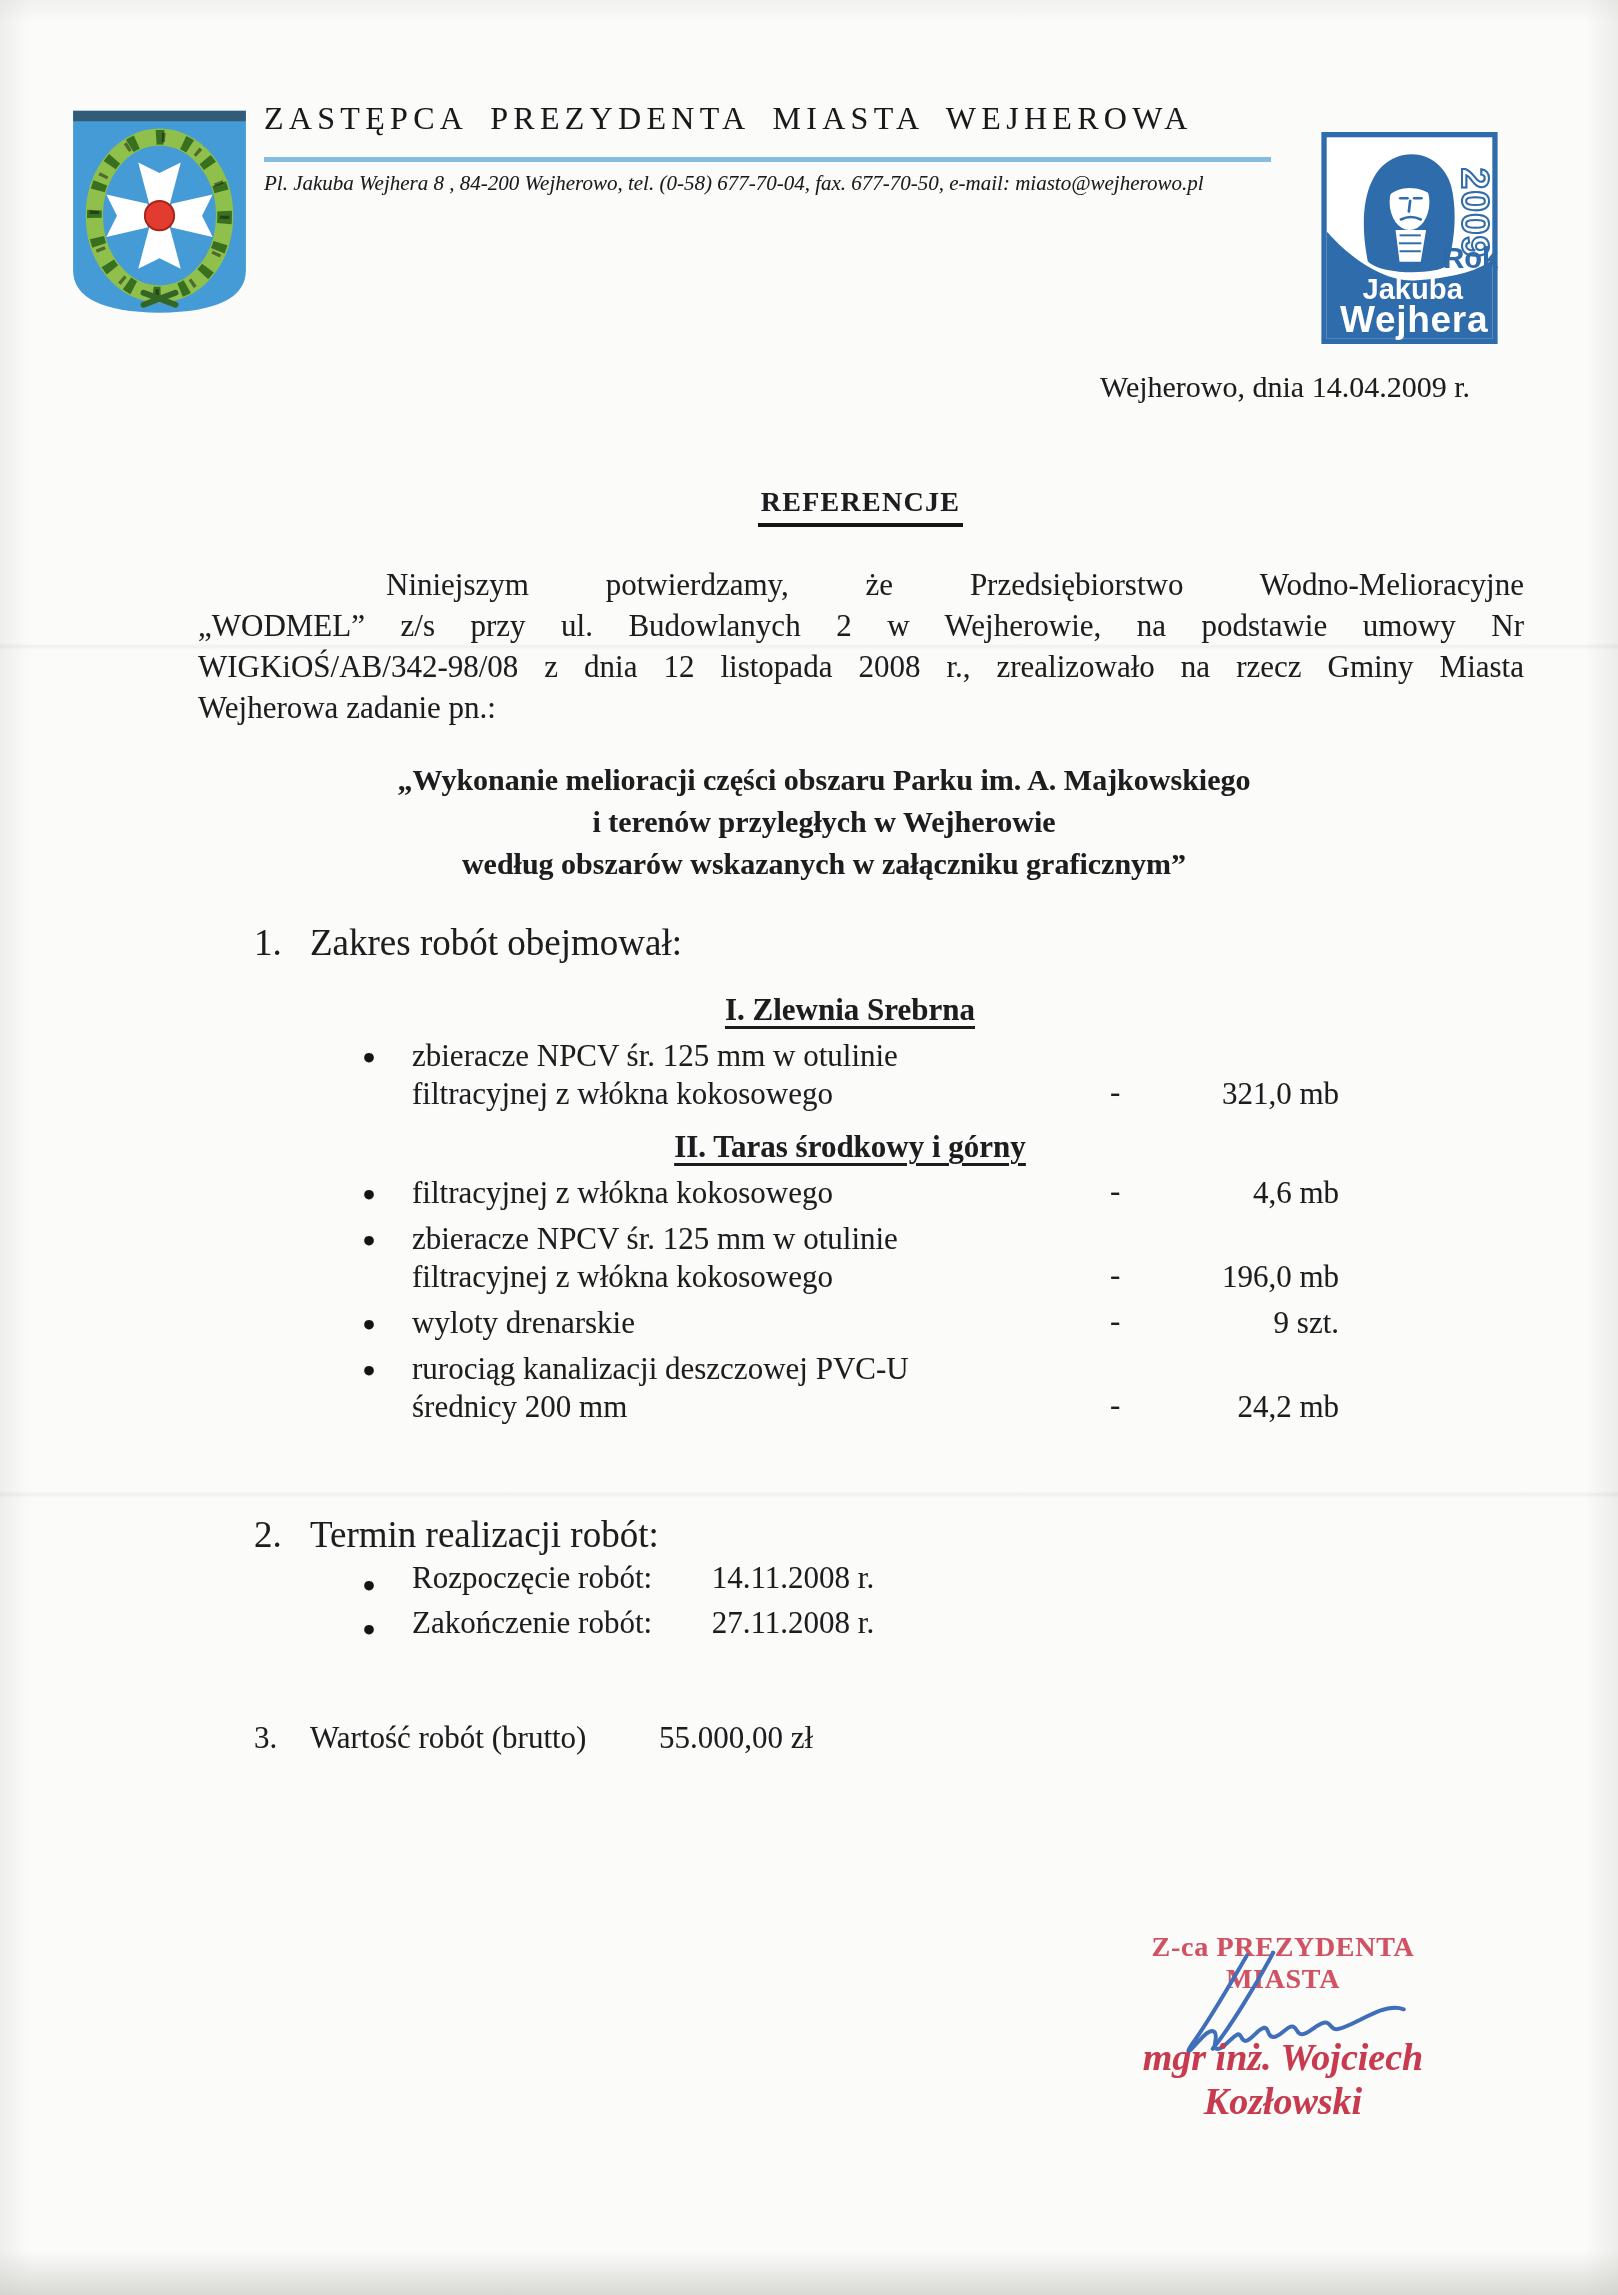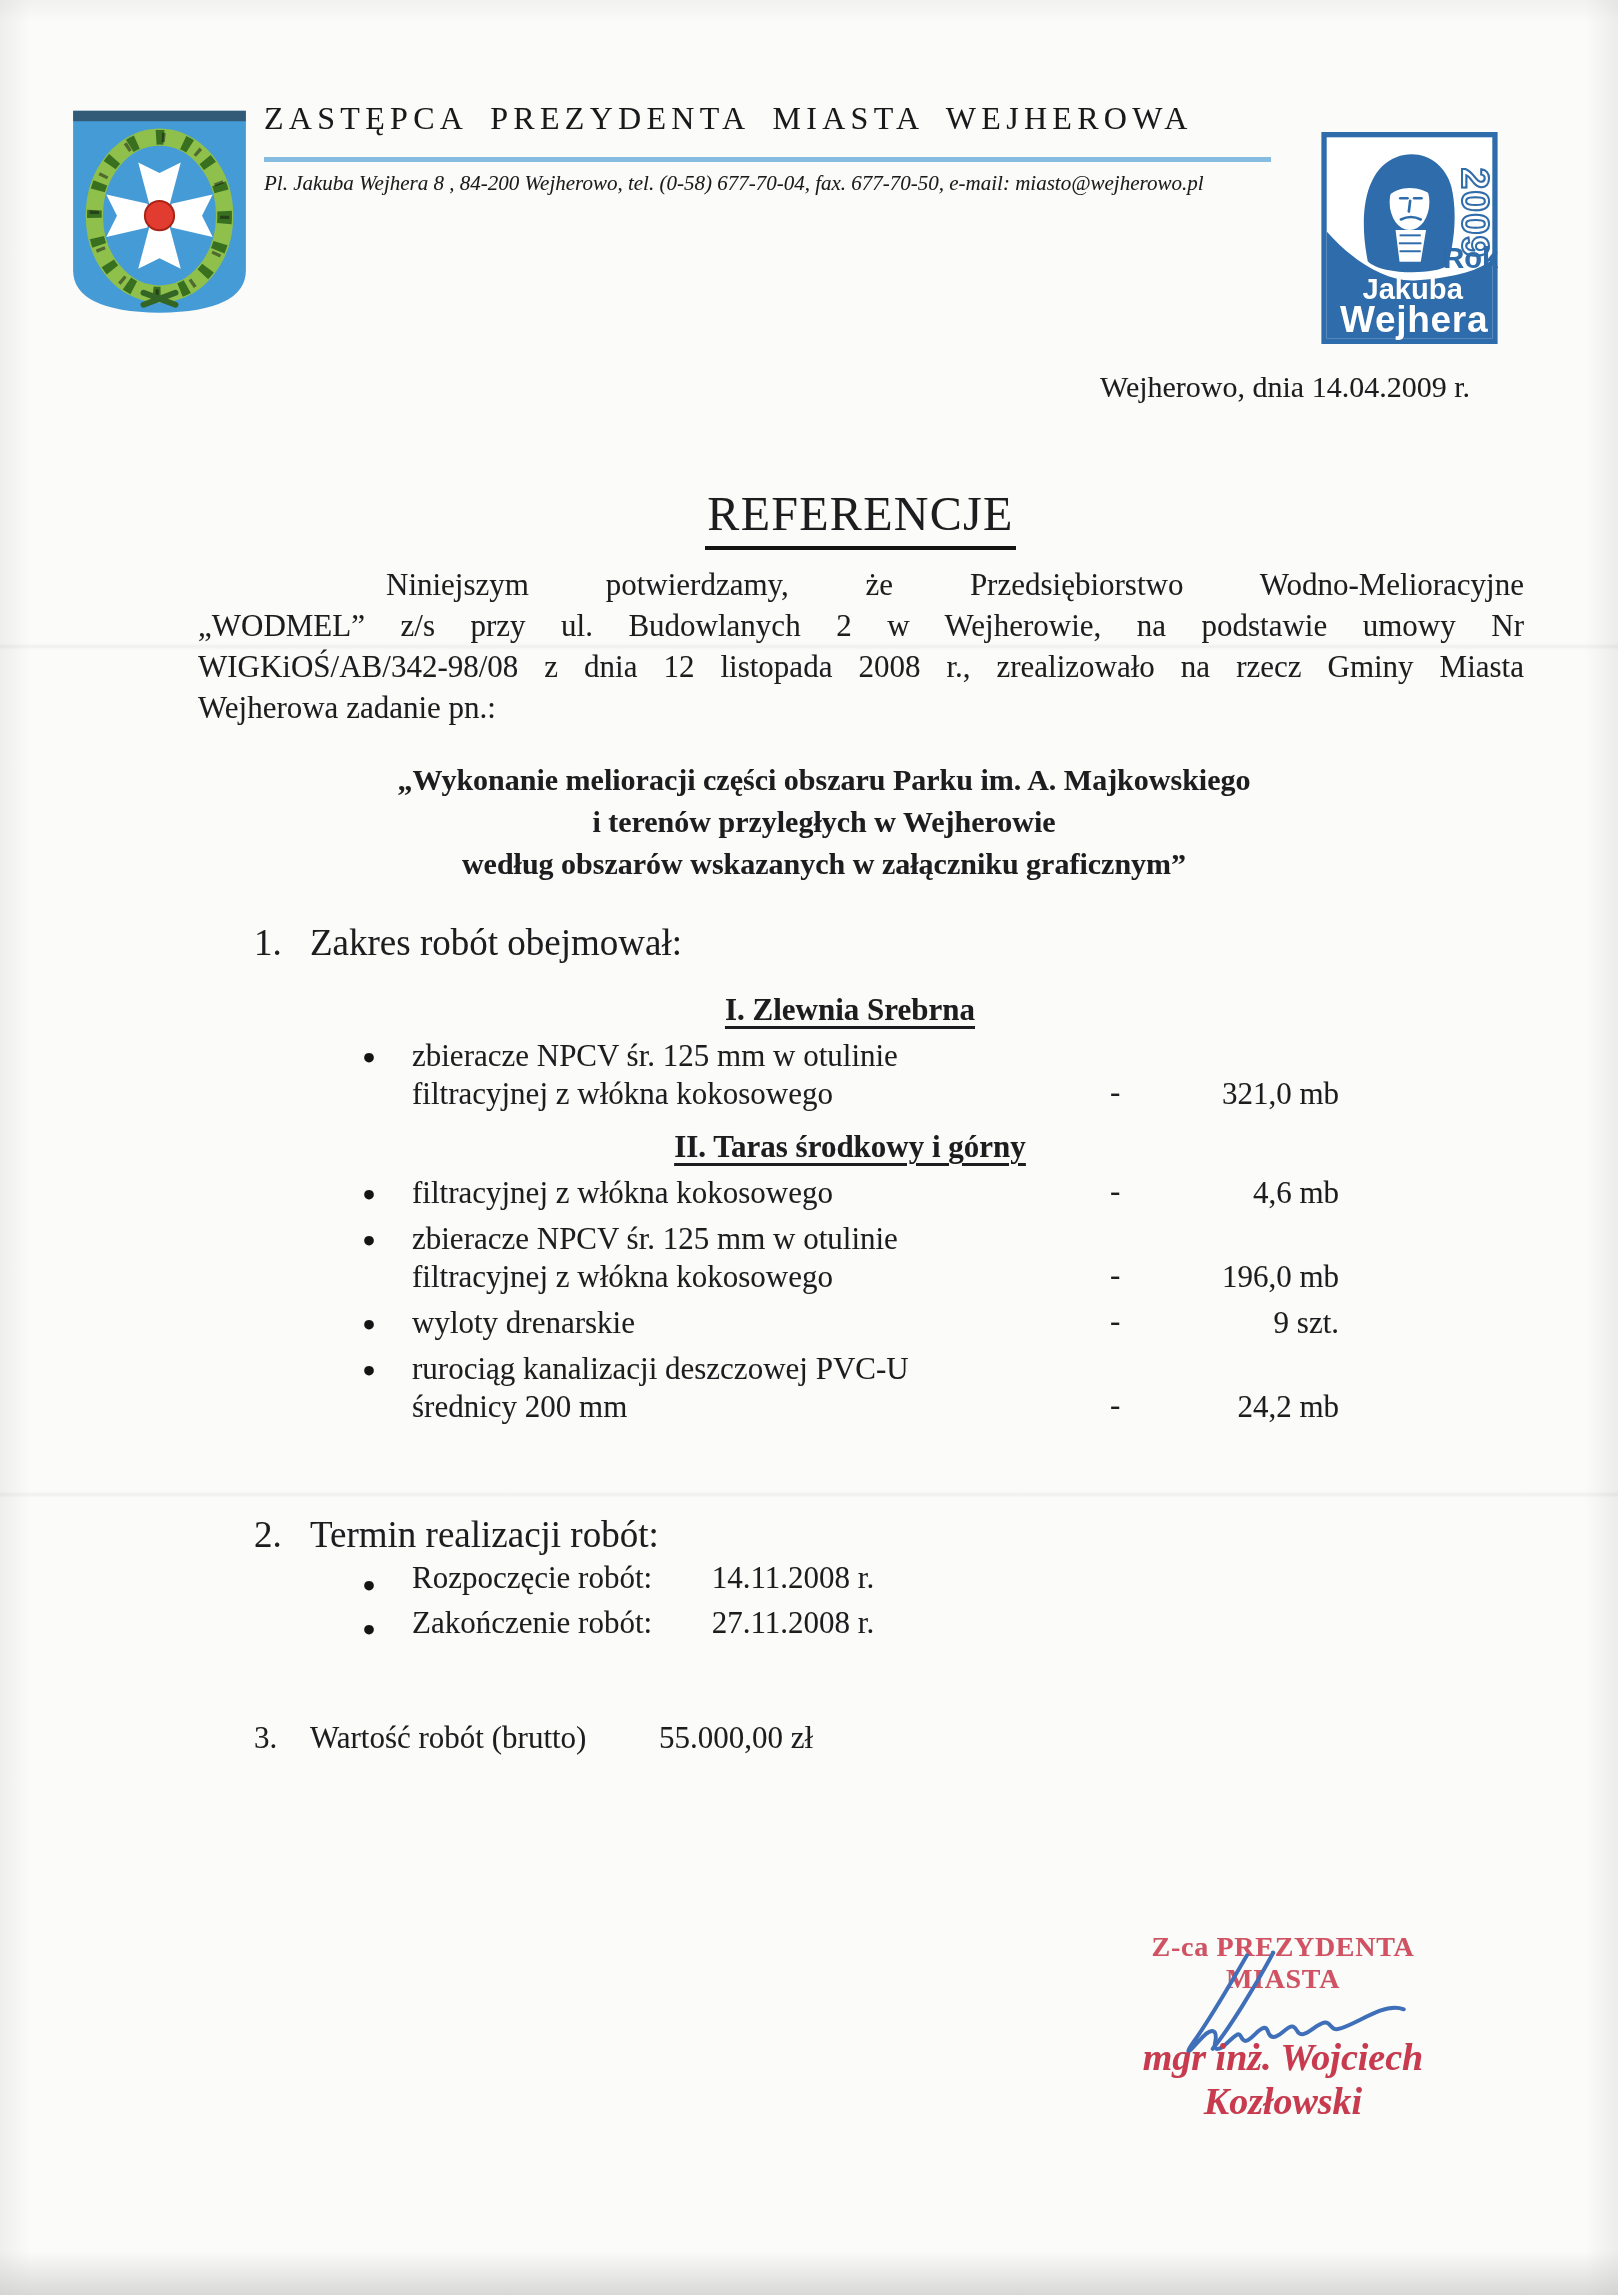--- a/index.html
+++ b/index.html
@@ -26,21 +26,21 @@
   .stamp{position:absolute;left:1321px;top:132px;width:177px;height:212px;}
   .stamp text{font-family:"Liberation Sans", sans-serif;}
   .stamp-year{font-size:58px;font-weight:700;fill:#ffffff;stroke:#2e6cab;stroke-width:3px;letter-spacing:2px;}
   .stamp-rok{font-size:44px;font-weight:700;fill:#2e6cab;}
   .stamp-name1{font-size:44px;font-weight:700;fill:#ffffff;}
   .stamp-name2{font-size:56px;font-weight:700;fill:#ffffff;letter-spacing:1px;}
 
   .date-line{position:absolute;top:370px;right:149px;font-size:30px;}
 
   .doc-title-wrap{position:absolute;top:486px;left:198px;width:1325px;text-align:center;}
-  .doc-title{display:inline-block;font-size:48px;font-weight:400;letter-spacing:1.3px;
+  .doc-title{display:inline-block;font-size:28px;font-weight:700;letter-spacing:1.3px;
     border-bottom:4px solid #141414;padding:0 2.6px 5.3px 2.6px;}
 
   .intro{position:absolute;top:564px;left:198px;width:1326px;font-size:31px;line-height:41px;}
   .closing{position:absolute;top:1732px;left:198px;width:1326px;font-size:31px;line-height:43px;}
   .jline{text-align:justify;text-align-last:justify;}
   .plainline{text-align:left;}
   .indent{padding-left:188px;}
   .indent-sm{padding-left:112px;}
 
   .task-title{position:absolute;top:759px;left:198px;width:1252px;text-align:center;

